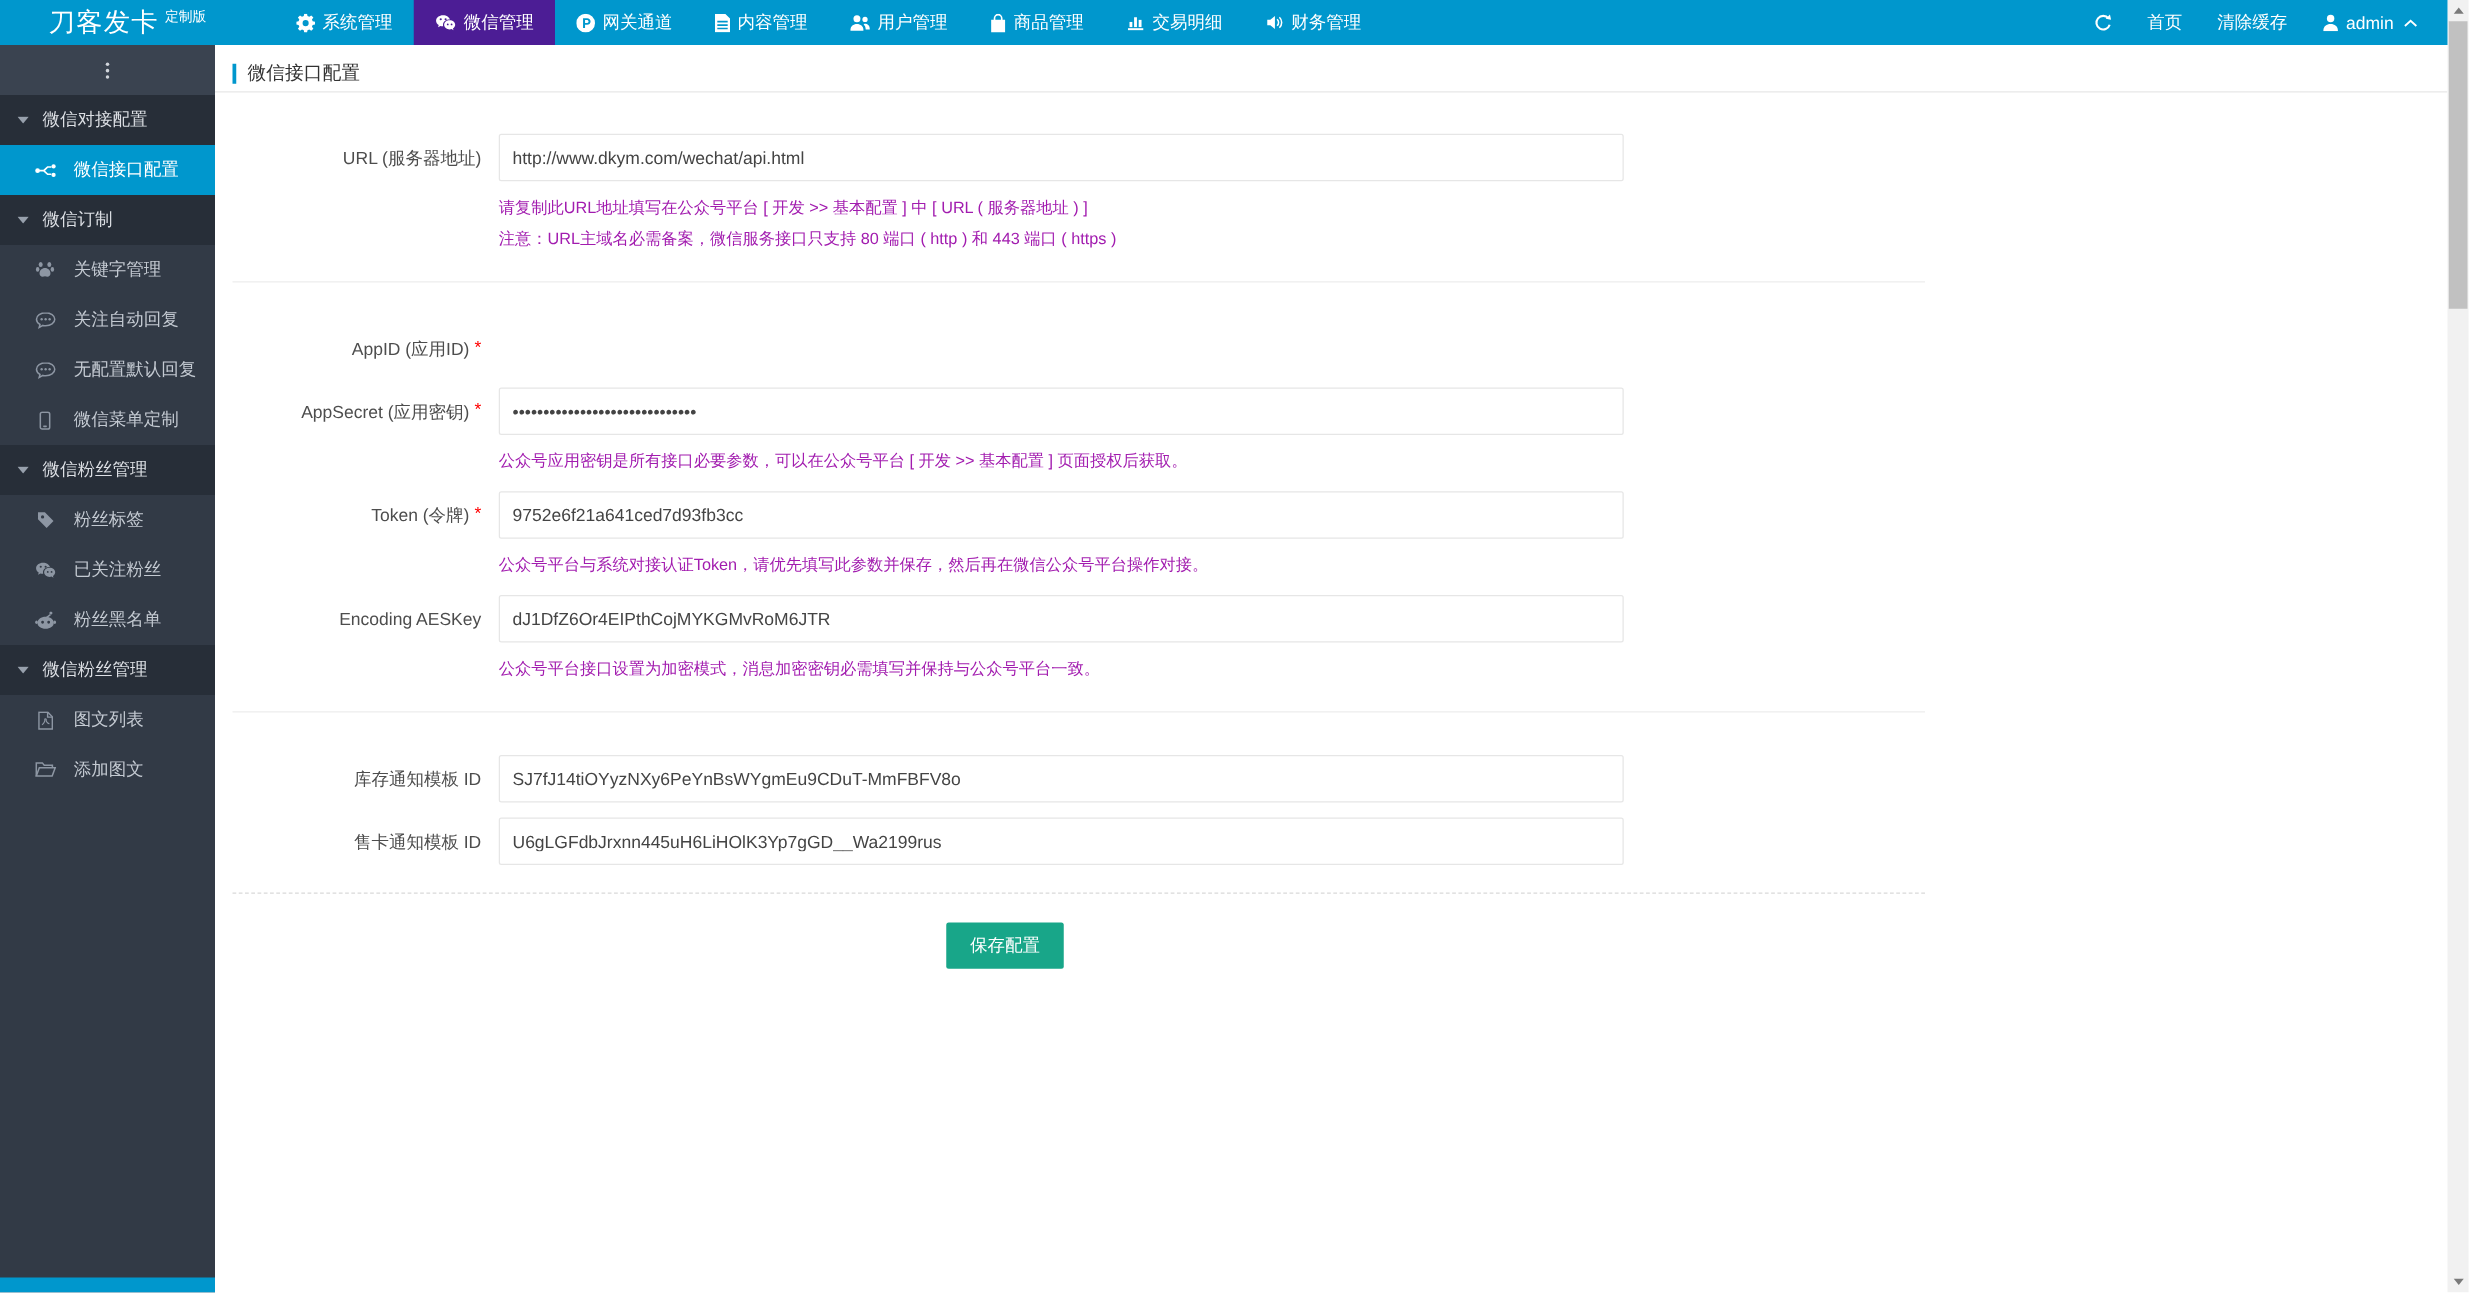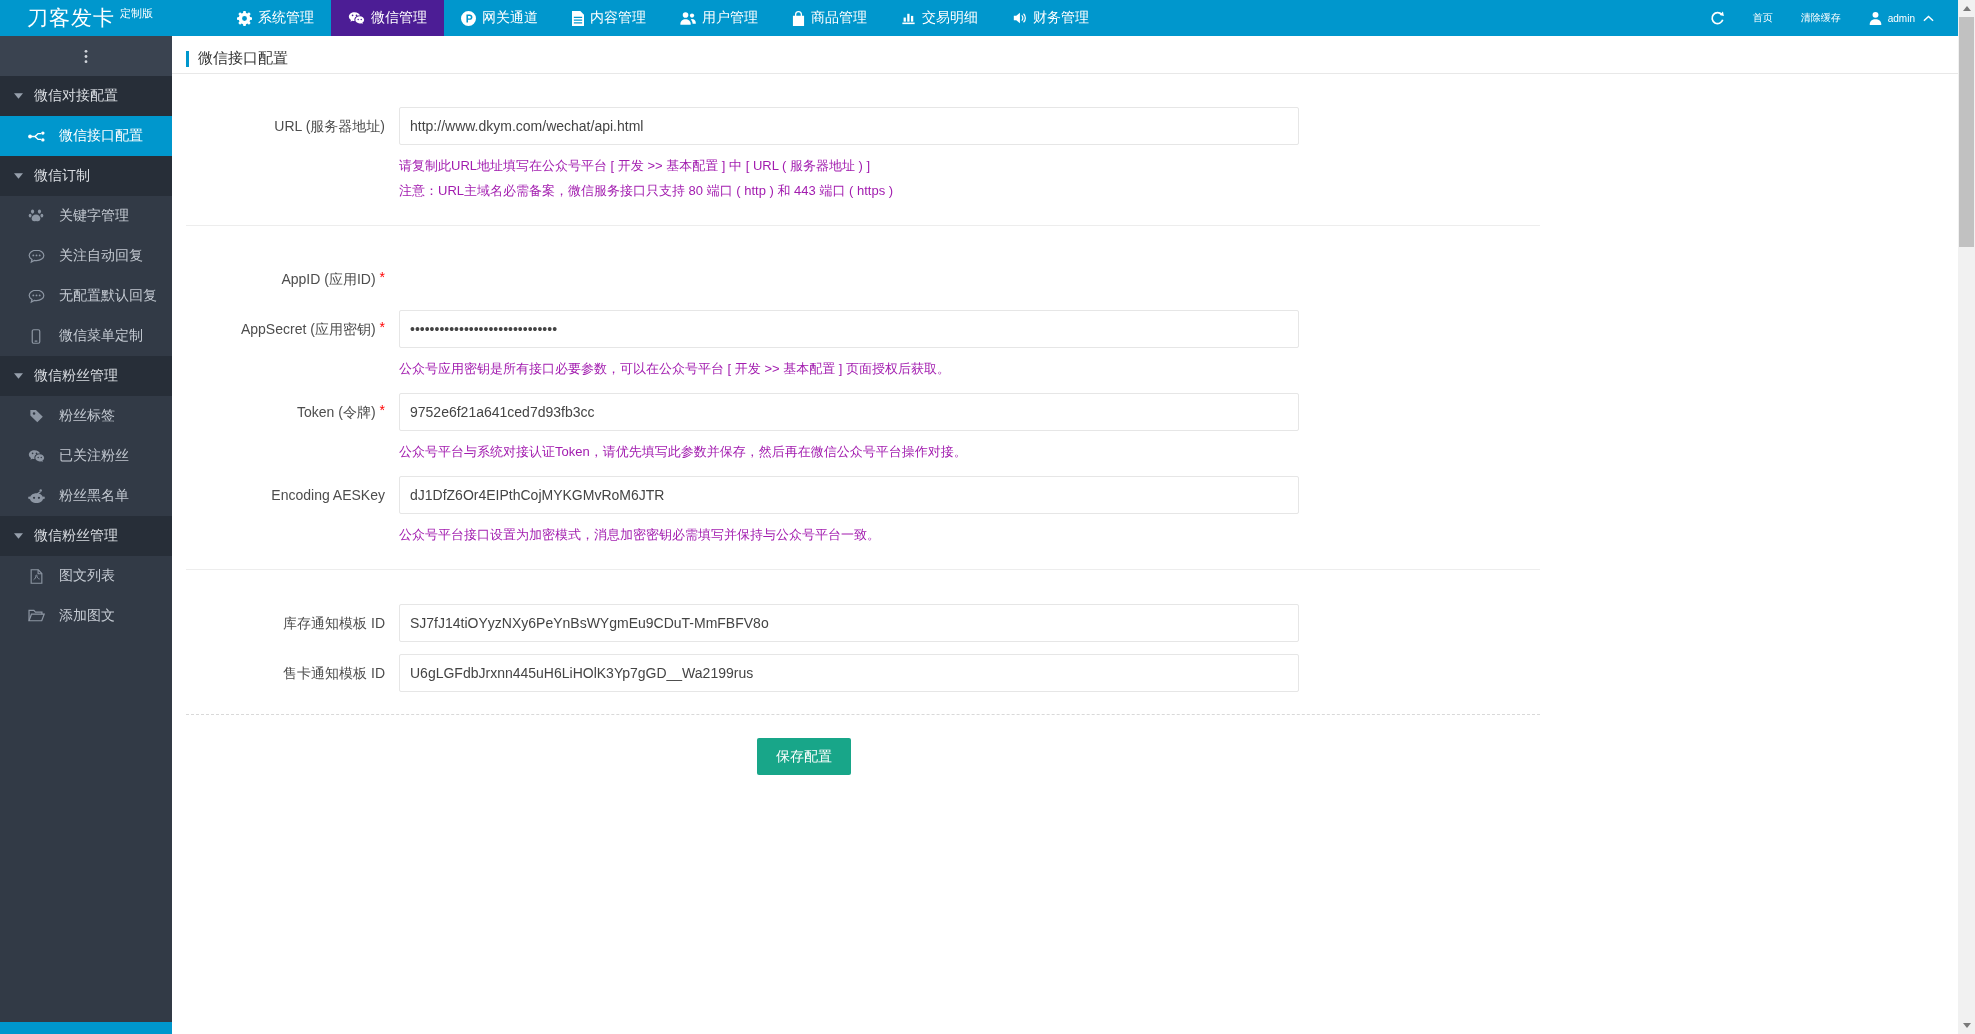--- a/index.html
+++ b/index.html
@@ -10,28 +10,28 @@
     -webkit-font-smoothing:antialiased;
   }
   .ic { display:inline-flex; align-items:center; justify-content:center; line-height:0; }
   .ic svg { display:block; }
 
   
   .topbar {
     position:absolute; top:0; left:0; width:1958px; height:36px;
     background:#0097cd; color:#fff; display:flex; align-items:stretch; z-index:5;
   }
-  .brand { width:172px; flex-shrink:0; display:flex; align-items:center; padding-left:27px; cursor:pointer; }
+  .brand { width:172px; flex-shrink:0; display:flex; align-items:center; padding-left:39px; cursor:pointer; }
   .brand-name { font-size:21px; letter-spacing:1px; }
   .brand-badge { font-size:11px; margin:-10px 0 0 5px; }
   .nav-menu { display:flex; margin-left:48px; }
   .nav-item { display:flex; align-items:center; gap:6px; padding:0 17px; font-size:14px; cursor:pointer; white-space:nowrap; }
   .nav-item.active { background:#4c1d95; }
   .nav-right { margin-left:auto; display:flex; align-items:stretch; padding-right:10px; }
-  .nav-btn { display:flex; align-items:center; gap:6px; padding:0 14px; font-size:10px; cursor:pointer; white-space:nowrap; }
+  .nav-btn { display:flex; align-items:center; gap:6px; padding:0 14px; font-size:14px; cursor:pointer; white-space:nowrap; }
   .nav-btn .chev { margin-left:2px; }
 
   
   .sidebar { position:absolute; top:36px; left:0; width:172px; height:998px; background:#323a46; }
   .sb-top { height:40px; background:#3a4350; color:#d0d5db; display:flex; align-items:center; justify-content:center; cursor:pointer; }
   .sb-group { height:40px; background:#272e38; color:#dcdfe4; display:flex; align-items:center; padding-left:14px; gap:11px; font-size:14px; cursor:pointer; }
   .sb-group .caret { color:#97a0ac; }
   .sb-item { height:40px; display:flex; align-items:center; padding-left:27px; gap:14px; font-size:14px; color:#c4cad2; cursor:pointer; }
   .sb-item .ic { color:#8d96a3; width:18px; }
   .sb-item.active { background:#0097cd; color:#fff; }

